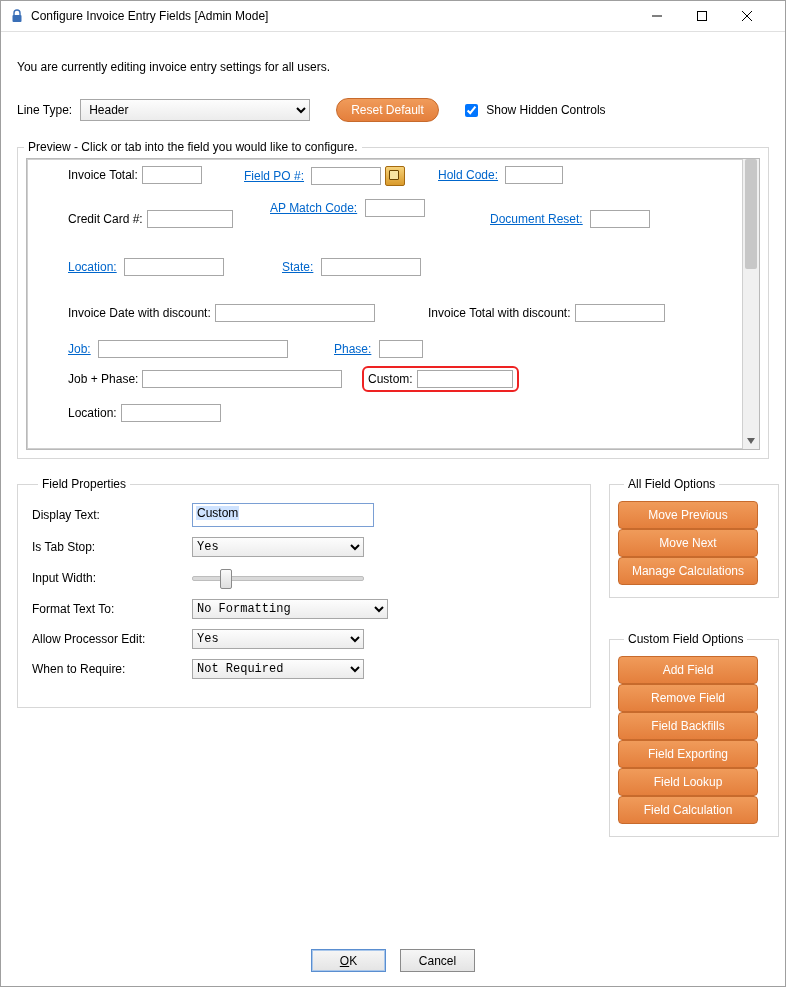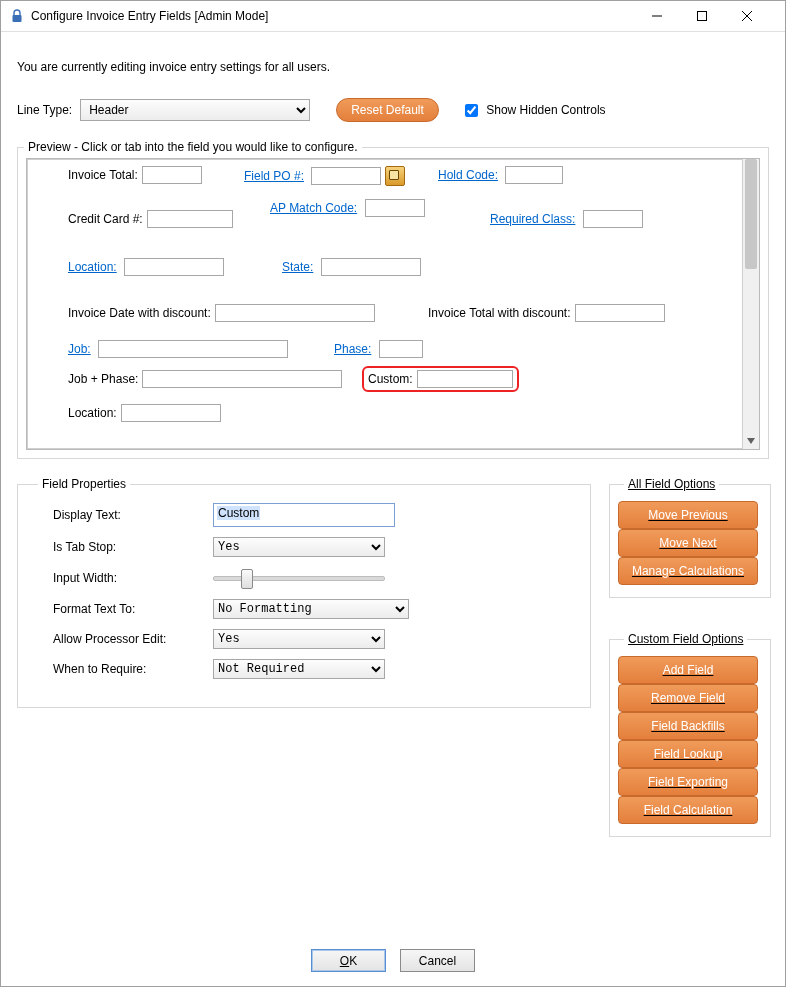--- a/index.html
+++ b/index.html
@@ -29,31 +29,31 @@
   .pv input{height:18px;border:1px solid #a7a7a7;box-sizing:border-box;padding:0 2px;font-family:inherit;}
   .sel{border:2px solid #e22 !important;border-radius:6px;padding:2px 4px;}
   .icon-lookup{width:18px;height:18px;background:linear-gradient(#f6d27a,#d99a2b);border:1px solid #a56a10;border-radius:2px;display:inline-block;position:relative;}
   .icon-lookup::after{content:"";position:absolute;left:3px;top:3px;width:8px;height:8px;border:1px solid #6b4400;border-radius:1px;background:#f7e3a1;}
   .scroll-track{position:absolute;right:0;top:0;bottom:0;width:16px;background:#f0f0f0;}
   .scroll-thumb{position:absolute;left:2px;right:2px;top:0;height:110px;background:#c7c7c7;border-radius:2px;}
   .scroll-arrow{position:absolute;left:0;right:0;height:16px;display:flex;align-items:center;justify-content:center;}
   .props{display:flex;gap:18px;}
   .props-left{flex:1;}
   .props-left fieldset{padding:12px 14px 18px 14px;}
-  .prop-row{display:flex;align-items:center;margin-bottom:10px;margin-left:21px;}
+  .prop-row{display:flex;align-items:center;margin-bottom:10px;}
   .prop-row>label{width:160px;}
   .prop-row input[type=text]{height:22px;border:1px solid #7a9fd4;background:#fff;width:172px;padding:0 4px;font-family:inherit;font-size:12px;}
   .prop-row .hl{background:#cfe3ff;display:inline-block;padding:0 1px;}
   .prop-row select{width:172px;height:20px;border:1px solid #a7a7a7;background:linear-gradient(#fdfdfd,#ececec);font-family:Liberation Mono, monospace;font-size:12px;}
   .prop-row select.long{width:196px;}
   .slider{width:172px;height:22px;position:relative;}
   .slider-track{position:absolute;left:0;right:0;top:50%;height:3px;margin-top:-2px;background:#d9d9d9;border:1px solid #bdbdbd;border-radius:2px;}
   .slider-thumb{position:absolute;top:2px;left:28px;width:10px;height:18px;background:linear-gradient(#fafafa,#dedede);border:1px solid #8a8a8a;border-radius:2px;}
   .props-right{width:160px;display:flex;flex-direction:column;gap:16px;}
-  .props-right fieldset{padding:10px 12px 12px 8px;text-decoration:underline;}
+  .props-right fieldset{padding:10px 20px 12px 8px;}
   .btn-stack{display:flex;flex-direction:column;align-items:flex-end;}
   .footer{position:absolute;left:0;right:0;bottom:14px;display:flex;justify-content:center;gap:14px;}
   .btn-std{width:75px;height:23px;border:1px solid #8a8a8a;background:linear-gradient(#f6f6f6,#e4e4e4);font-family:inherit;font-size:12px;cursor:pointer;}
   .btn-std.default{border:1px solid #5a8ed0;box-shadow:0 0 0 1px #a9c7eb inset;}
 </style>
 </head>
 <body>
 
 <div class="window">
 
@@ -121,21 +121,21 @@
 
           <div class="pv" style="left:40px;top:50px;">
             <label>Credit Card #:</label>
             <input style="width: 86px;">
           </div>
           <div class="pv" style="left:242px;top:39px;">
             <a>AP Match Code:</a>&nbsp;
             <input style="width: 60px; margin-left: 4px;">
           </div>
           <div class="pv" style="left:462px;top:50px;">
-            <a>Required Class:</a>&nbsp;
+            <a>Document Reset:</a>&nbsp;
             <input style="width: 60px; margin-left: 4px;">
           </div>
 
           <div class="pv" style="left:40px;top:98px;">
             <a>Location:</a>&nbsp;
             <input style="width: 100px; margin-left: 4px;">
           </div>
           <div class="pv" style="left:254px;top:98px;">
             <a>State:</a>&nbsp;
             <input style="width: 100px; margin-left: 4px;">
@@ -241,22 +241,22 @@
             <button class="btn-orange wide">Manage Calculations</button>
           </div>
         </fieldset>
 
         <fieldset>
           <legend>Custom Field Options</legend>
           <div class="btn-stack">
             <button class="btn-orange wide">Add Field</button>
             <button class="btn-orange wide">Remove Field</button>
             <button class="btn-orange wide">Field Backfills</button>
+            <button class="btn-orange wide">Field Exporting</button>
             <button class="btn-orange wide">Field Lookup</button>
-            <button class="btn-orange wide">Field Exporting</button>
             <button class="btn-orange wide">Field Calculation</button>
           </div>
         </fieldset>
       </div>
     </div>
   </div>
 
   <div class="footer">
     <button class="btn-std default"><u>O</u><span>K</span></button>
     <button class="btn-std">Cancel</button>

